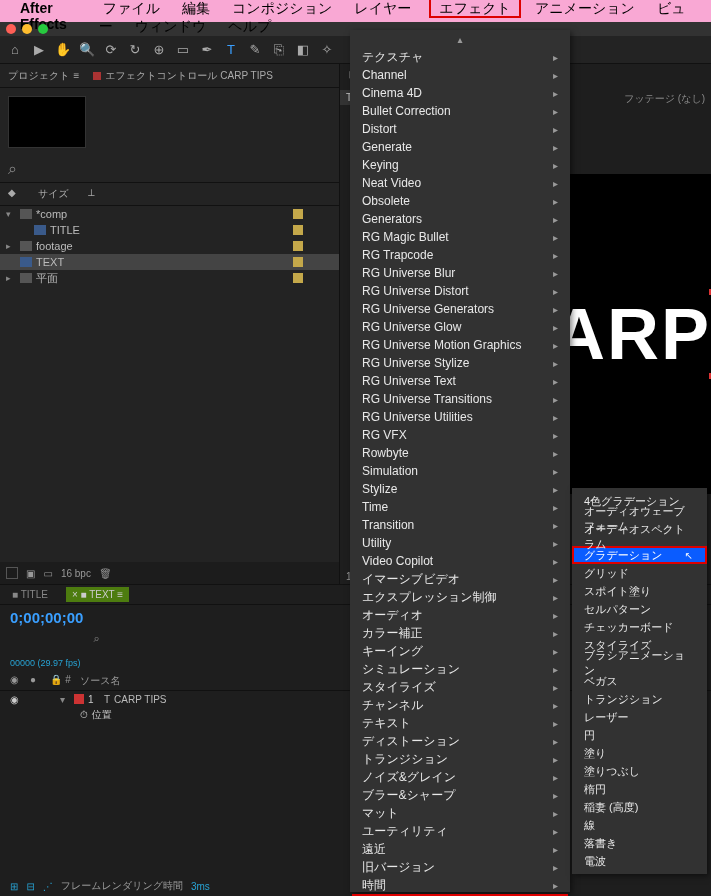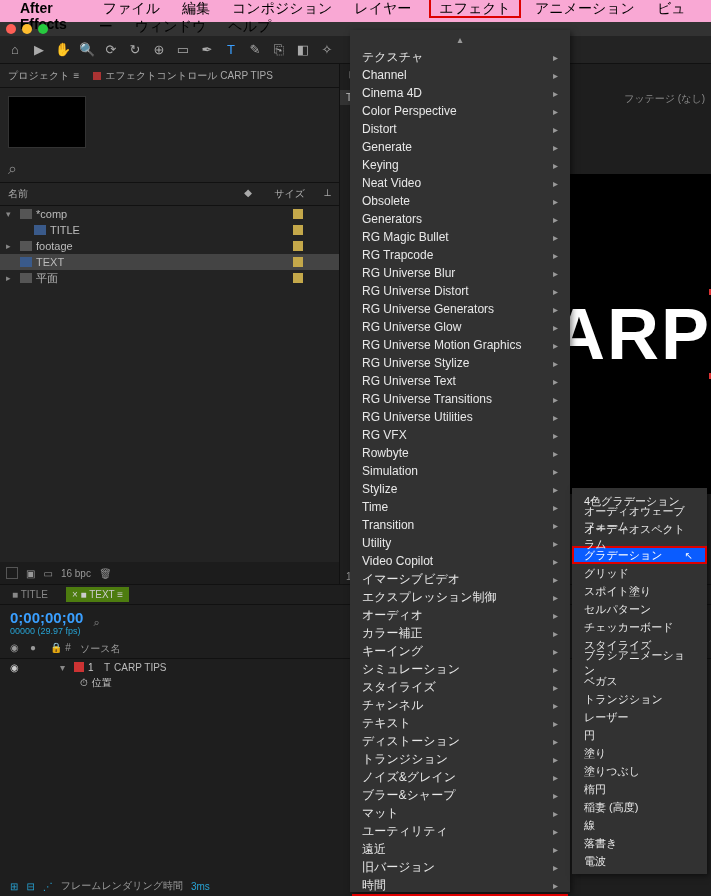--- a/index.html
+++ b/index.html
@@ -58,21 +58,21 @@
   .viewer-btm{position:absolute; bottom:0;left:0; font-size:10px; color:#999; padding:2px 6px;}
   .rightfoot { position:absolute; right:6px; top:28px; font-size:10px; color:#888;}
 
   
   .timeline { height:310px; background:#1e1e1e; border-top:1px solid #111;}
   .tl-tabs{ height:20px; display:flex; align-items:center; font-size:10px; padding:0 6px; gap:12px; border-bottom:1px solid #111;}
   .tl-tabs .tltab{ padding:2px 6px; color:#888;}
   .tl-tabs .tltab.active{ background:#4d7c0f; color:#ccc;}
   .tl-head{ display:flex; align-items:center; padding:4px 10px; gap:10px; font-size:11px;}
   .tl-time{ color:#3a9fff; font-weight:bold; font-size:15px;}
-  .tl-fps{ color:#27a3d4; font-size:9px;}
+  .tl-fps{ color:#27a3d4; font-size:9px;margin-top:32px;}
   .tl-cols{ display:flex; font-size:10px; color:#999; padding:2px 10px; border-bottom:1px solid #111;}
   .tl-cols .eye{width:20px;} .tl-cols .lock{width:20px;}
   .tl-row{ display:flex; align-items:center; font-size:10px; padding:2px 10px; height:16px;}
   .tl-row .swatch{width:10px;height:10px;background:#c33; margin:0 4px;}
   .tl-row .tic{color:#bbb; margin:0 4px;}
   .tl-row .name{color:#bbb;}
   .tl-row.prop{ padding-left:80px;}
   .tl-row .val{ color:#27a3d4; margin-left:auto; margin-right:40px;}
   .tl-foot{ position:absolute; bottom:0; left:0; right:0; height:20px; display:flex; align-items:center; font-size:10px; color:#27a3d4; padding:0 10px; gap:8px;}
 
@@ -126,21 +126,20 @@
       <span class="tab">
           <span class="redicon"></span>
           <span>エフェクトコントロール CARP TIPS</span>
         </span>
     </div>
     <div class="projinfo">
       <div class="thumb"></div>
     </div>
     <div class="search"><span class="sicon">⌕</span></div>
     <div class="listhead">
-      <span class="c1">名前</span>
       <span class="c2">◆</span>
       <span class="c3">サイズ</span>
       <span>⟂</span>
     </div>
     <div class="projtree" id="projtree">
         <div class="prow" style="padding-left: 6px;">
           <span class="tw">▾</span>
           <span class="fic"></span>
           <span class="label">*comp</span>
           <span class="sq"></span>
@@ -245,21 +244,21 @@
     </div>
     <div class="ditem">
       <span>Channel</span>
       <span class="chev">▸</span>
     </div>
     <div class="ditem">
       <span>Cinema 4D</span>
       <span class="chev">▸</span>
     </div>
     <div class="ditem">
-      <span>Color Perspective</span>
+      <span>Bullet Correction</span>
       <span class="chev">▸</span>
     </div>
     <div class="ditem">
       <span>Distort</span>
       <span class="chev">▸</span>
     </div>
     <div class="ditem">
       <span>Generate</span>
       <span class="chev">▸</span>
     </div>

